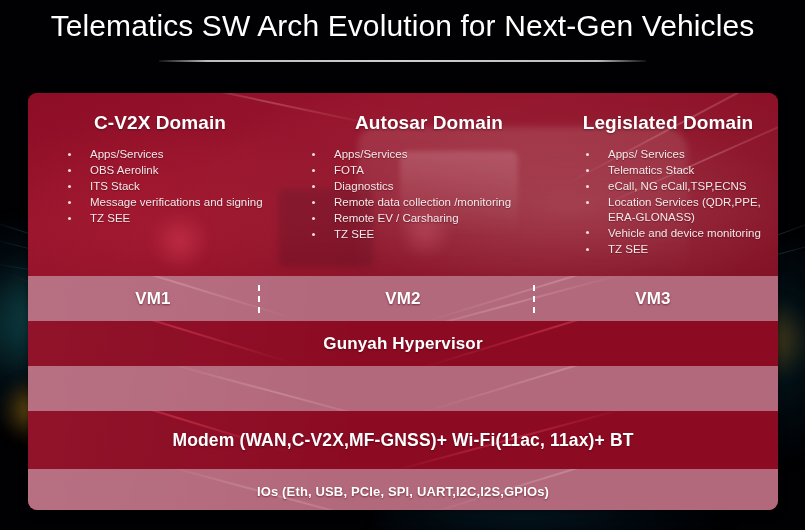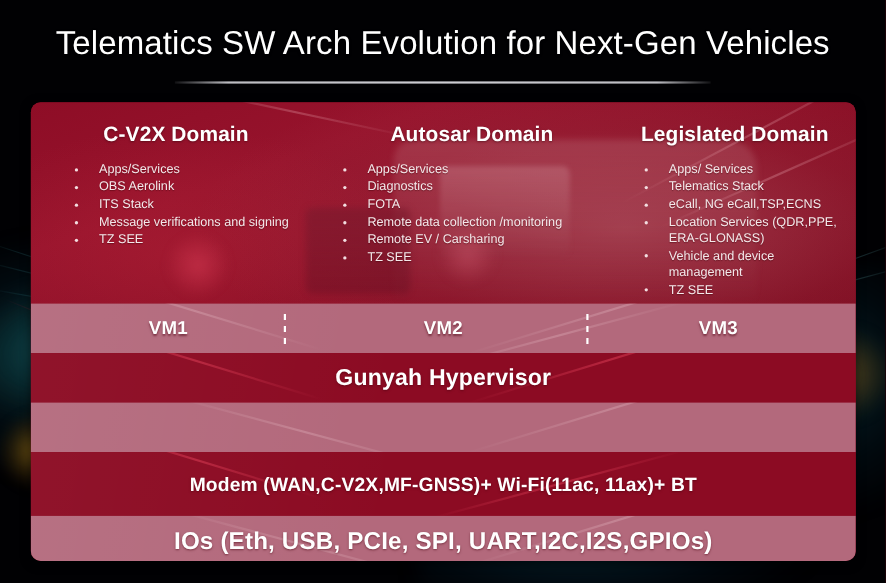--- a/index.html
+++ b/index.html
@@ -75,21 +75,21 @@
   .streak.s4 { right: -20px; top: 250px; width: 180px; transform: rotate(-20deg); }
   .streak.s5 { right: -20px; top: 268px; width: 200px; transform: rotate(-15deg); }
   .streak.red1 {
     background: linear-gradient(90deg, rgba(0,0,0,0) 0%, rgba(170,30,50,0.55) 50%, rgba(0,0,0,0) 100%);
     left: 0px; top: 300px; width: 150px; transform: rotate(22deg);
   }
 
   
   #title-block {
     position: absolute;
-    left: 0; right: 0; top: 22px;
+    left: 0; right: 0; top: 8px;
     text-align: center;
   }
   #page-title {
     color: #ffffff;
     font-size: 30px;
     font-weight: 400;
     letter-spacing: 0.1px;
     line-height: 36px;
     text-shadow: 0 1px 2px rgba(0,0,0,0.6);
   }
@@ -238,21 +238,21 @@
     display: flex;
     align-items: center;
     justify-content: center;
     overflow: hidden;
   }
   .stack-row .row-label {
     position: relative;
     z-index: 3;
     color: #ffffff;
     font-weight: bold;
-    font-size: 21px;
+    font-size: 17px;
     text-shadow: 0 1px 2px rgba(70,0,15,0.55);
     letter-spacing: 0.15px;
   }
   .row-light {
     background:
       linear-gradient(100deg, rgba(255,255,255,0.05) 0%, rgba(255,255,255,0.00) 40%),
       #b3697c;
   }
   .row-dark {
     background:
@@ -305,21 +305,21 @@
   .vm-div.v1 { left: 230px; }
   .vm-div.v2 { left: 505px; }
 
   #row-hypervisor { height: 45px; }
   #row-accelerator { height: 45px; }
   #row-modem      { height: 58px; }
   #row-ios        { height: 45px; }
   #row-footer     { height: 21px; }
 
   #row-modem .row-label { font-size: 17.5px; }
-  #row-ios .row-label   { font-size: 22px; }
+  #row-ios .row-label   { font-size: 13px; }
 </style>
 </head>
 <body>
 
 <div id="slide">
 
   <div class="bg-glow glow-left"></div>
   <div class="bg-glow glow-left2"></div>
   <div class="bg-glow glow-amber"></div>
   <div class="bg-glow glow-right"></div>
@@ -359,36 +359,36 @@
             <li><span class="bdot"></span><span>ITS Stack</span></li>
             <li><span class="bdot"></span><span>Message verifications and signing</span></li>
             <li><span class="bdot"></span><span>TZ SEE</span></li>
           </ul>
         </div>
 
         <div class="domain-col col-2">
           <div class="domain-title">Autosar Domain</div>
           <ul class="bullet-list">
             <li><span class="bdot"></span><span>Apps/Services</span></li>
+            <li><span class="bdot"></span><span>FOTA</span></li>
             <li><span class="bdot"></span><span>Diagnostics</span></li>
-            <li><span class="bdot"></span><span>FOTA</span></li>
             <li><span class="bdot"></span><span>Remote data collection /monitoring</span></li>
             <li><span class="bdot"></span><span>Remote EV / Carsharing</span></li>
             <li><span class="bdot"></span><span>TZ SEE</span></li>
           </ul>
         </div>
 
         <div class="domain-col col-3">
           <div class="domain-title">Legislated Domain</div>
           <ul class="bullet-list">
             <li><span class="bdot"></span><span>Apps/ Services</span></li>
             <li><span class="bdot"></span><span>Telematics Stack</span></li>
             <li><span class="bdot"></span><span>eCall, NG eCall,TSP,ECNS</span></li>
             <li><span class="bdot"></span><span>Location Services (QDR,PPE, ERA-GLONASS)</span></li>
-            <li><span class="bdot"></span><span>Vehicle and device management</span></li>
+            <li><span class="bdot"></span><span>Vehicle and device monitoring</span></li>
             <li><span class="bdot"></span><span>TZ SEE</span></li>
           </ul>
         </div>
 
       </div>
     </div>
 
     <div id="row-vm" class="stack-row row-light">
       <div class="diag d1"></div>
       <div class="diag d3"></div>

